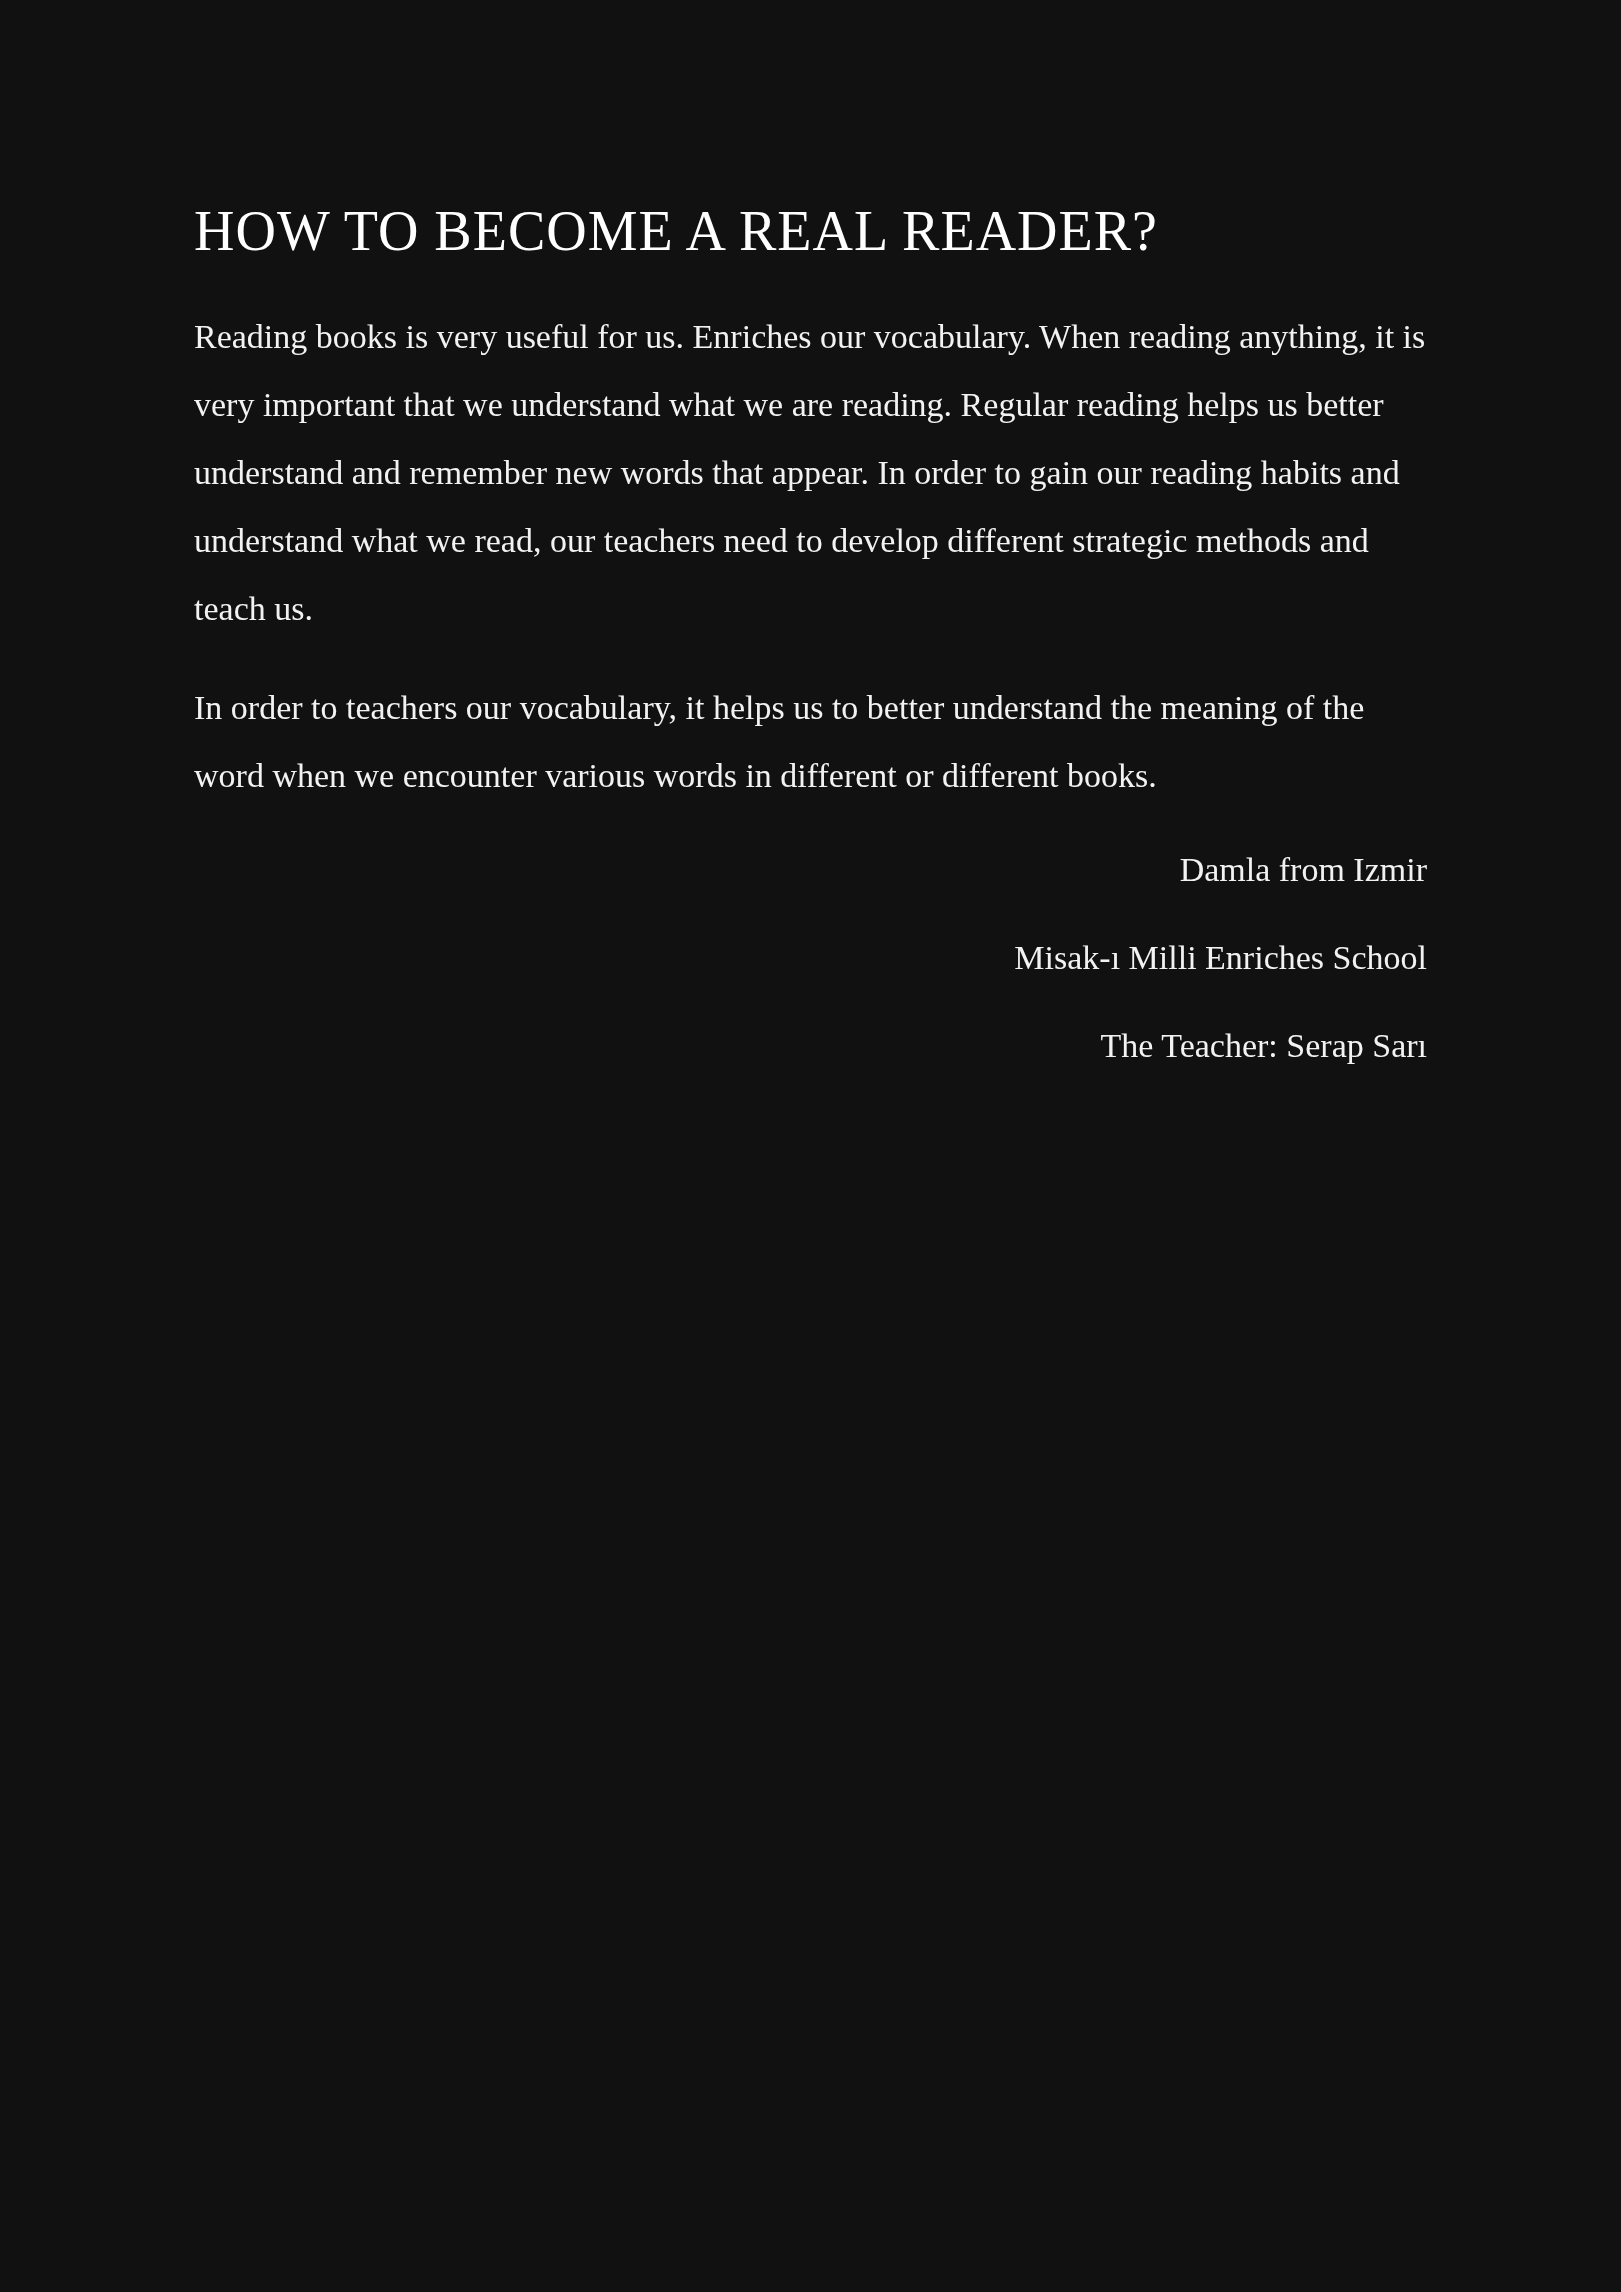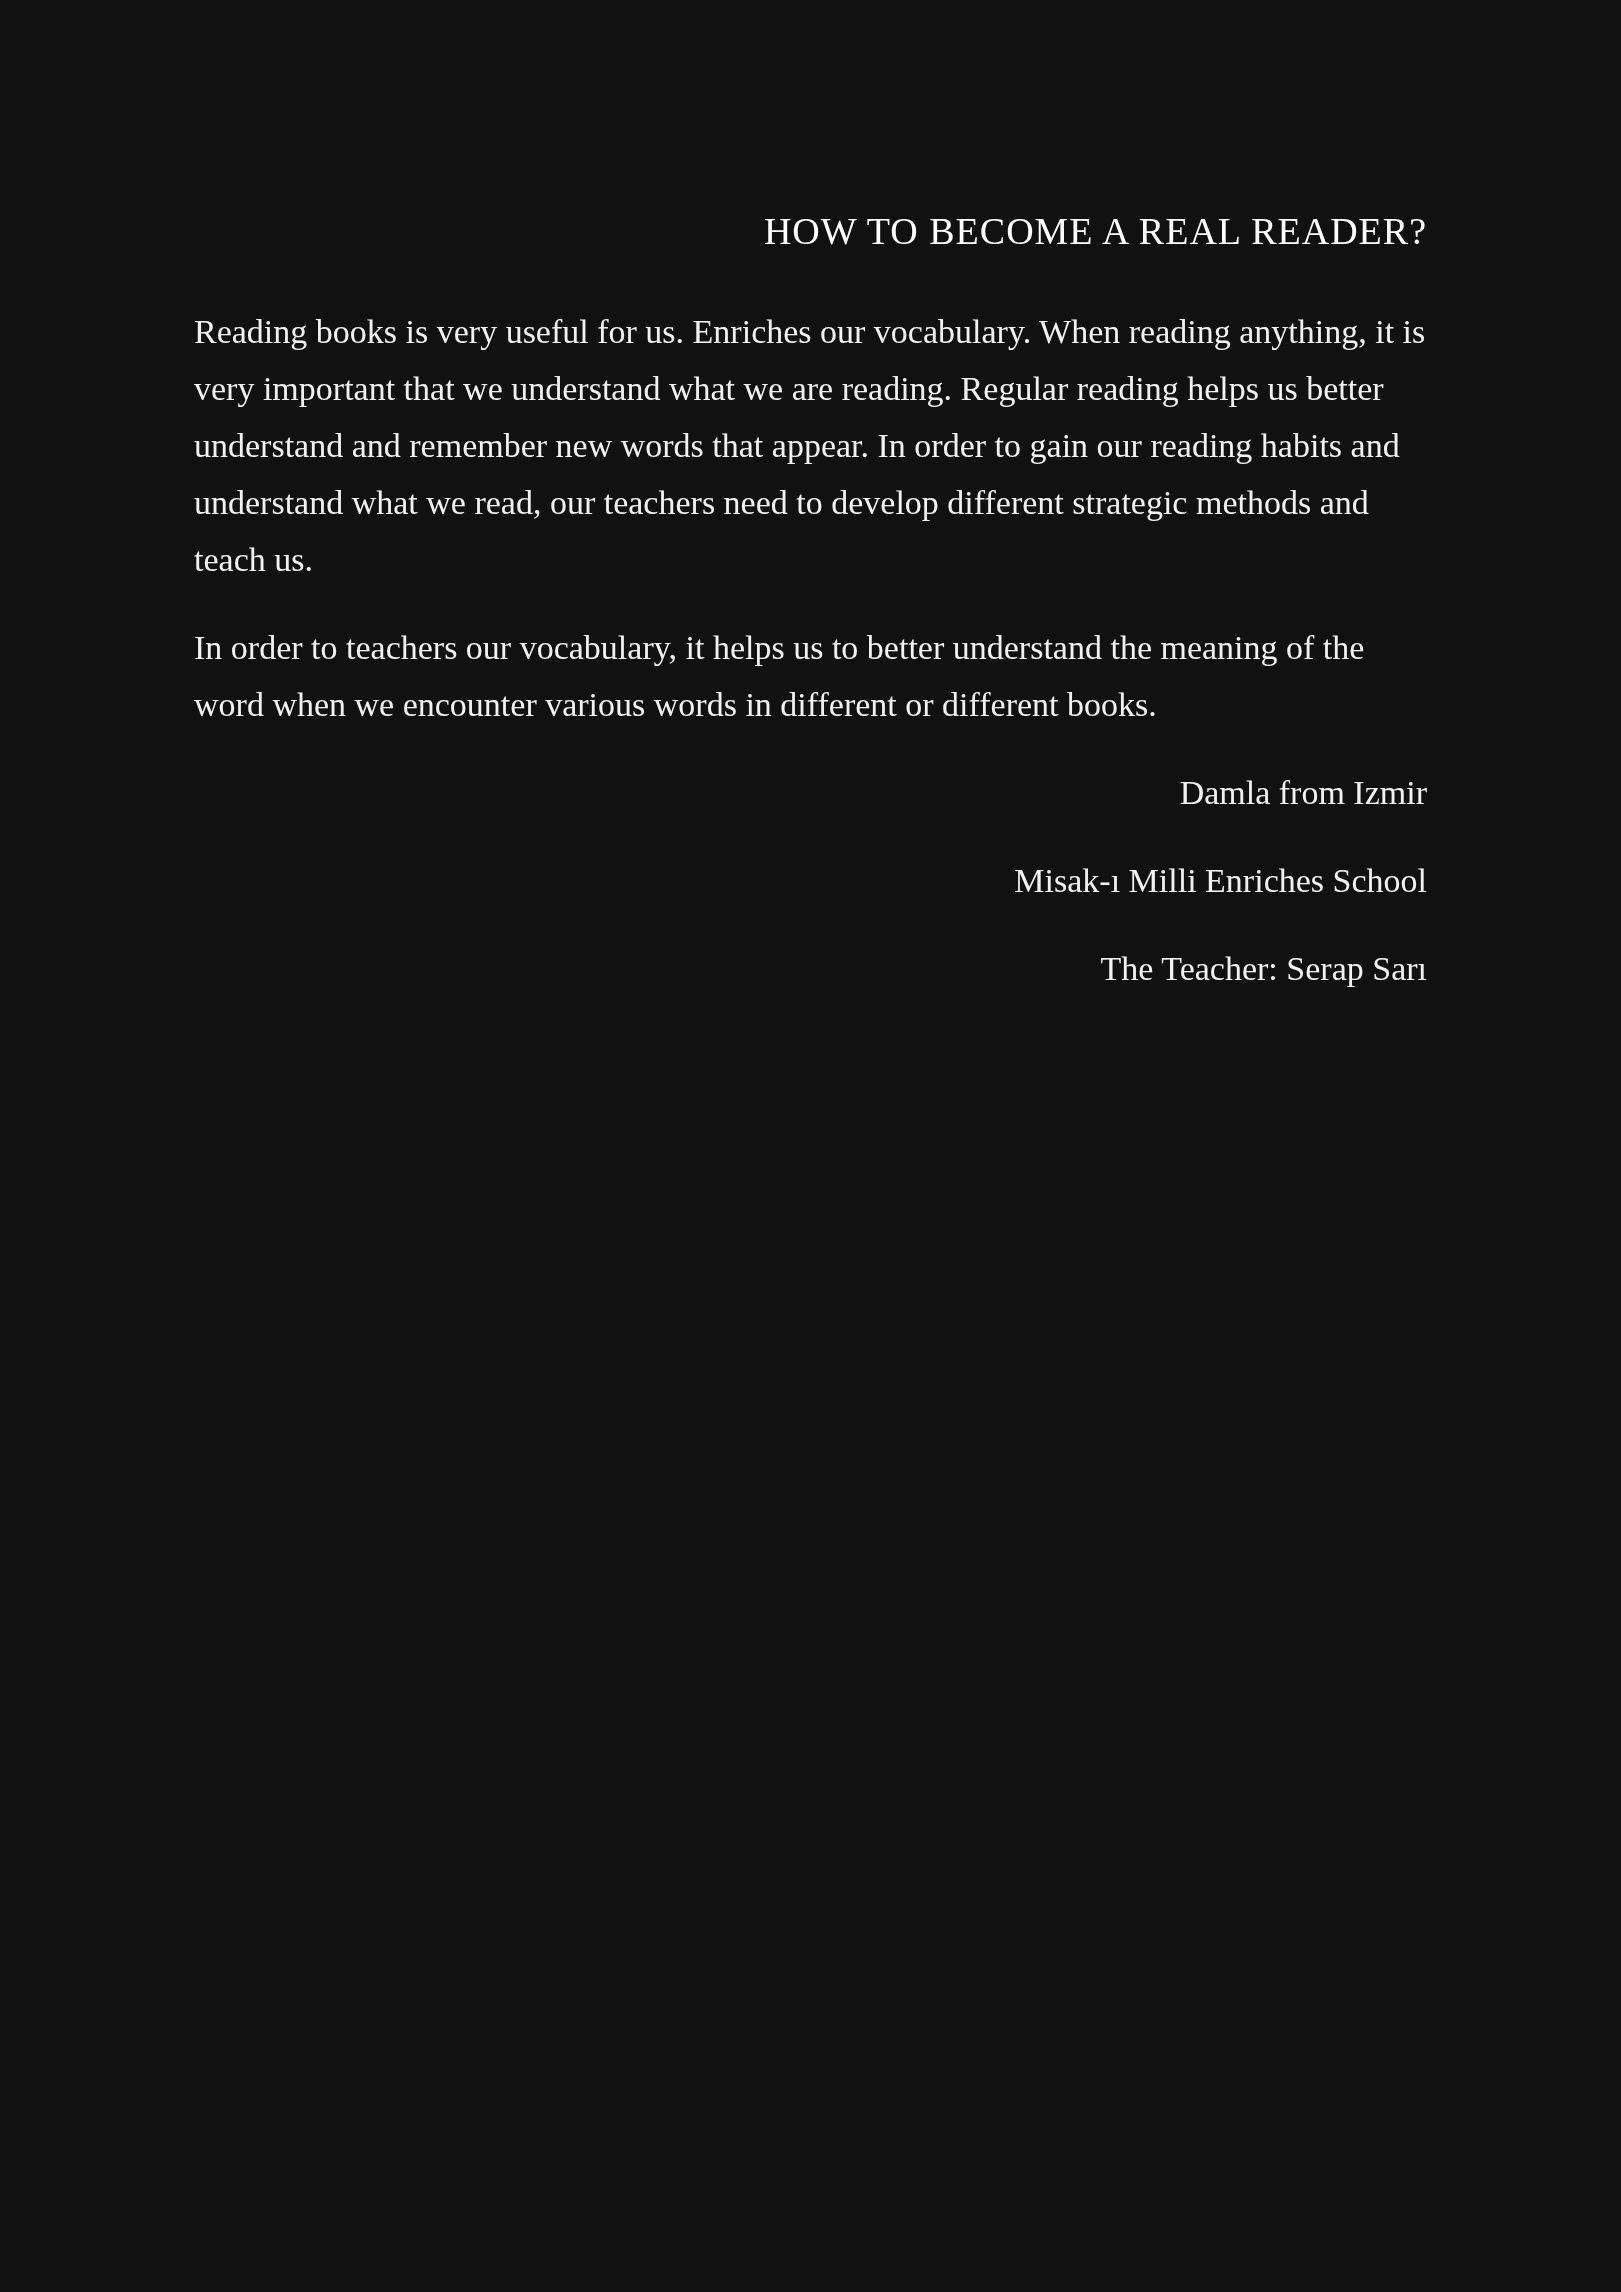--- a/index.html
+++ b/index.html
@@ -13,31 +13,31 @@
     height: 2293px;
     background: #111111;
     font-family: "Liberation Serif", "DejaVu Serif", serif;
     color: #f5f5f5;
     overflow: hidden;
   }
   .content {
     padding: 201px 194px 0 194px;
   }
   .doc-title {
-    font-size: 38px;
+    font-size: 56px;
     font-weight: normal;
     line-height: 61px;
     letter-spacing: 1px;
-    text-align: right;
+    text-align: left;
     color: #ffffff;
     margin: 0 0 41px 0;
   }
   .doc-paragraph {
     font-size: 34px;
-    line-height: 57px;
+    line-height: 68px;
     margin: 0 0 31px 0;
     text-align: left;
     white-space: pre-wrap;
     color: #f2f2f2;
   }
   .signature-line {
     font-size: 34px;
     line-height: 57px;
     margin: 0 0 31px 0;
     text-align: right;

